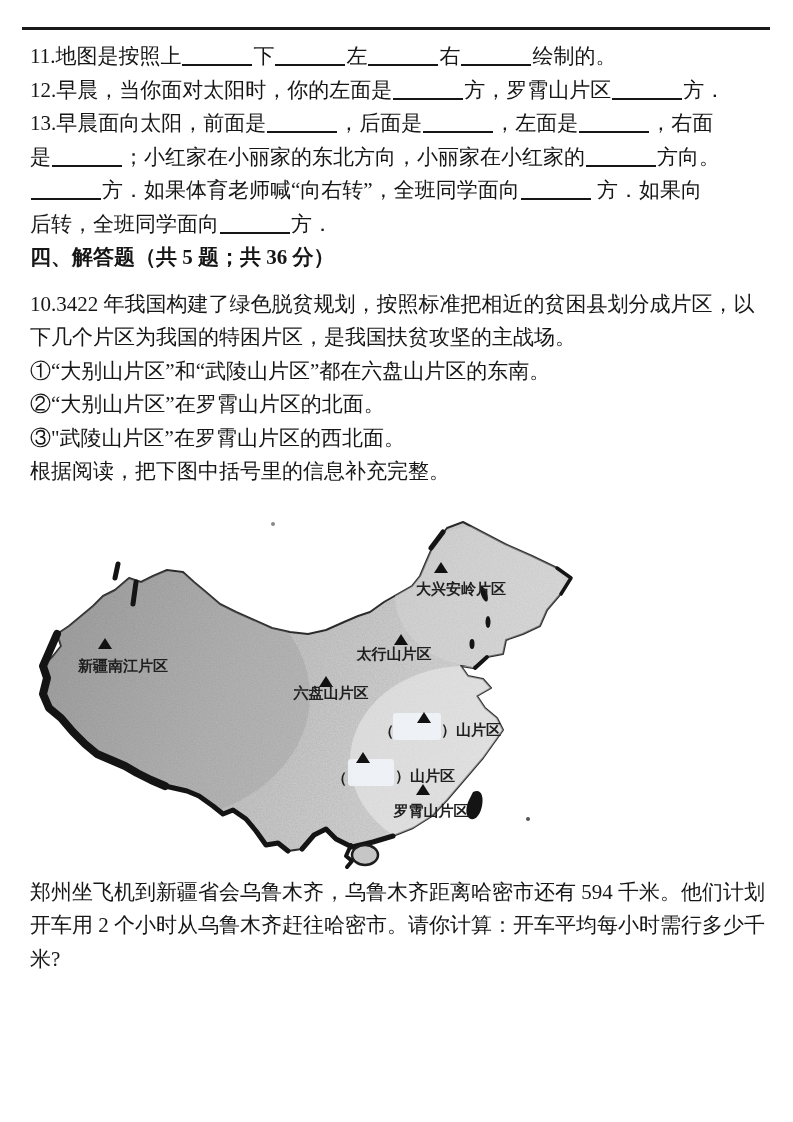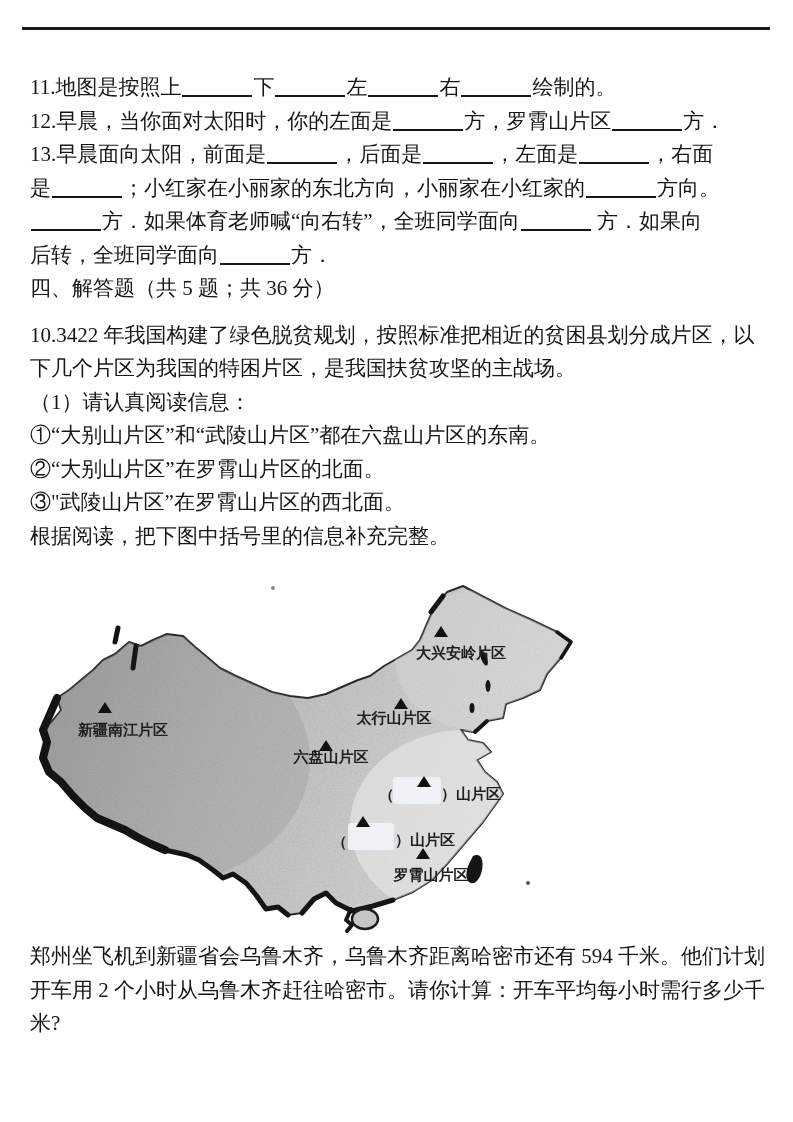--- a/index.html
+++ b/index.html
@@ -2,27 +2,27 @@
 <html><head>
 <meta charset="utf-8">
 <style>
   html,body{margin:0;padding:0;background:#ffffff;}
   .page{
     position:relative;width:793px;height:1122px;background:#ffffff;
     overflow:hidden;color:#161616;
     font-family:"Liberation Serif","DejaVu Serif",serif;
   }
   .rule{position:absolute;top:27px;left:22px;width:748px;height:3px;background:#1a1a1a;}
-  .content{position:absolute;top:40px;left:30px;width:740px;font-size:21px;line-height:33.5px;margin-top:31px;}
+  .content{position:absolute;top:40px;left:30px;width:740px;font-size:21px;line-height:33.5px;}
   .ln{margin:0;white-space:nowrap;}
   .blank{
     display:inline-block;width:70px;height:0;
     border-bottom:2.5px solid #161616;vertical-align:-3px;margin:0 1px;
   }
-  .heading{font-weight:normal;}
+  .heading{font-weight:bold;}
   .mt{margin-top:13px;}
   .map-wrap{margin:27px 0 0 5px;width:540px;height:360px;position:relative;}
   .map-wrap svg{display:block;}
   .map-label{font-size:15px;font-weight:bold;fill:#1f1f1f;
     font-family:"Liberation Serif","DejaVu Serif",serif;}
   .p2{margin-top:10px;}
 </style>
 </head>
 <body>
 
@@ -41,21 +41,20 @@
 
 
     <p class="ln"><span class="blank"></span><span>方．如果体育老师喊“向右转”，全班同学面向</span><span class="blank"></span><span> 方．如果向</span></p>
 
     <p class="ln"><span>后转，全班同学面向</span><span class="blank"></span><span>方．</span></p>
 
     <p class="ln heading">四、解答题（共 5 题；共 36 分）</p>
 
     <p class="ln mt">10.3422 年我国构建了绿色脱贫规划，按照标准把相近的贫困县划分成片区，以</p>
     <p class="ln">下几个片区为我国的特困片区，是我国扶贫攻坚的主战场。</p>
-    <p class="ln">（1）请认真阅读信息：</p>
     <p class="ln">①“大别山片区”和“武陵山片区”都在六盘山片区的东南。</p>
     <p class="ln">②“大别山片区”在罗霄山片区的北面。</p>
     <p class="ln">③"武陵山片区”在罗霄山片区的西北面。</p>
     <p class="ln">根据阅读，把下图中括号里的信息补充完整。</p>
 
     <div class="map-wrap">
       <svg width="540" height="360" viewBox="0 0 540 360">
         <defs>
           <linearGradient id="land" x1="0" y1="0" x2="1" y2="0.25">
             <stop offset="0" stop-color="#a2a2a2"></stop>

